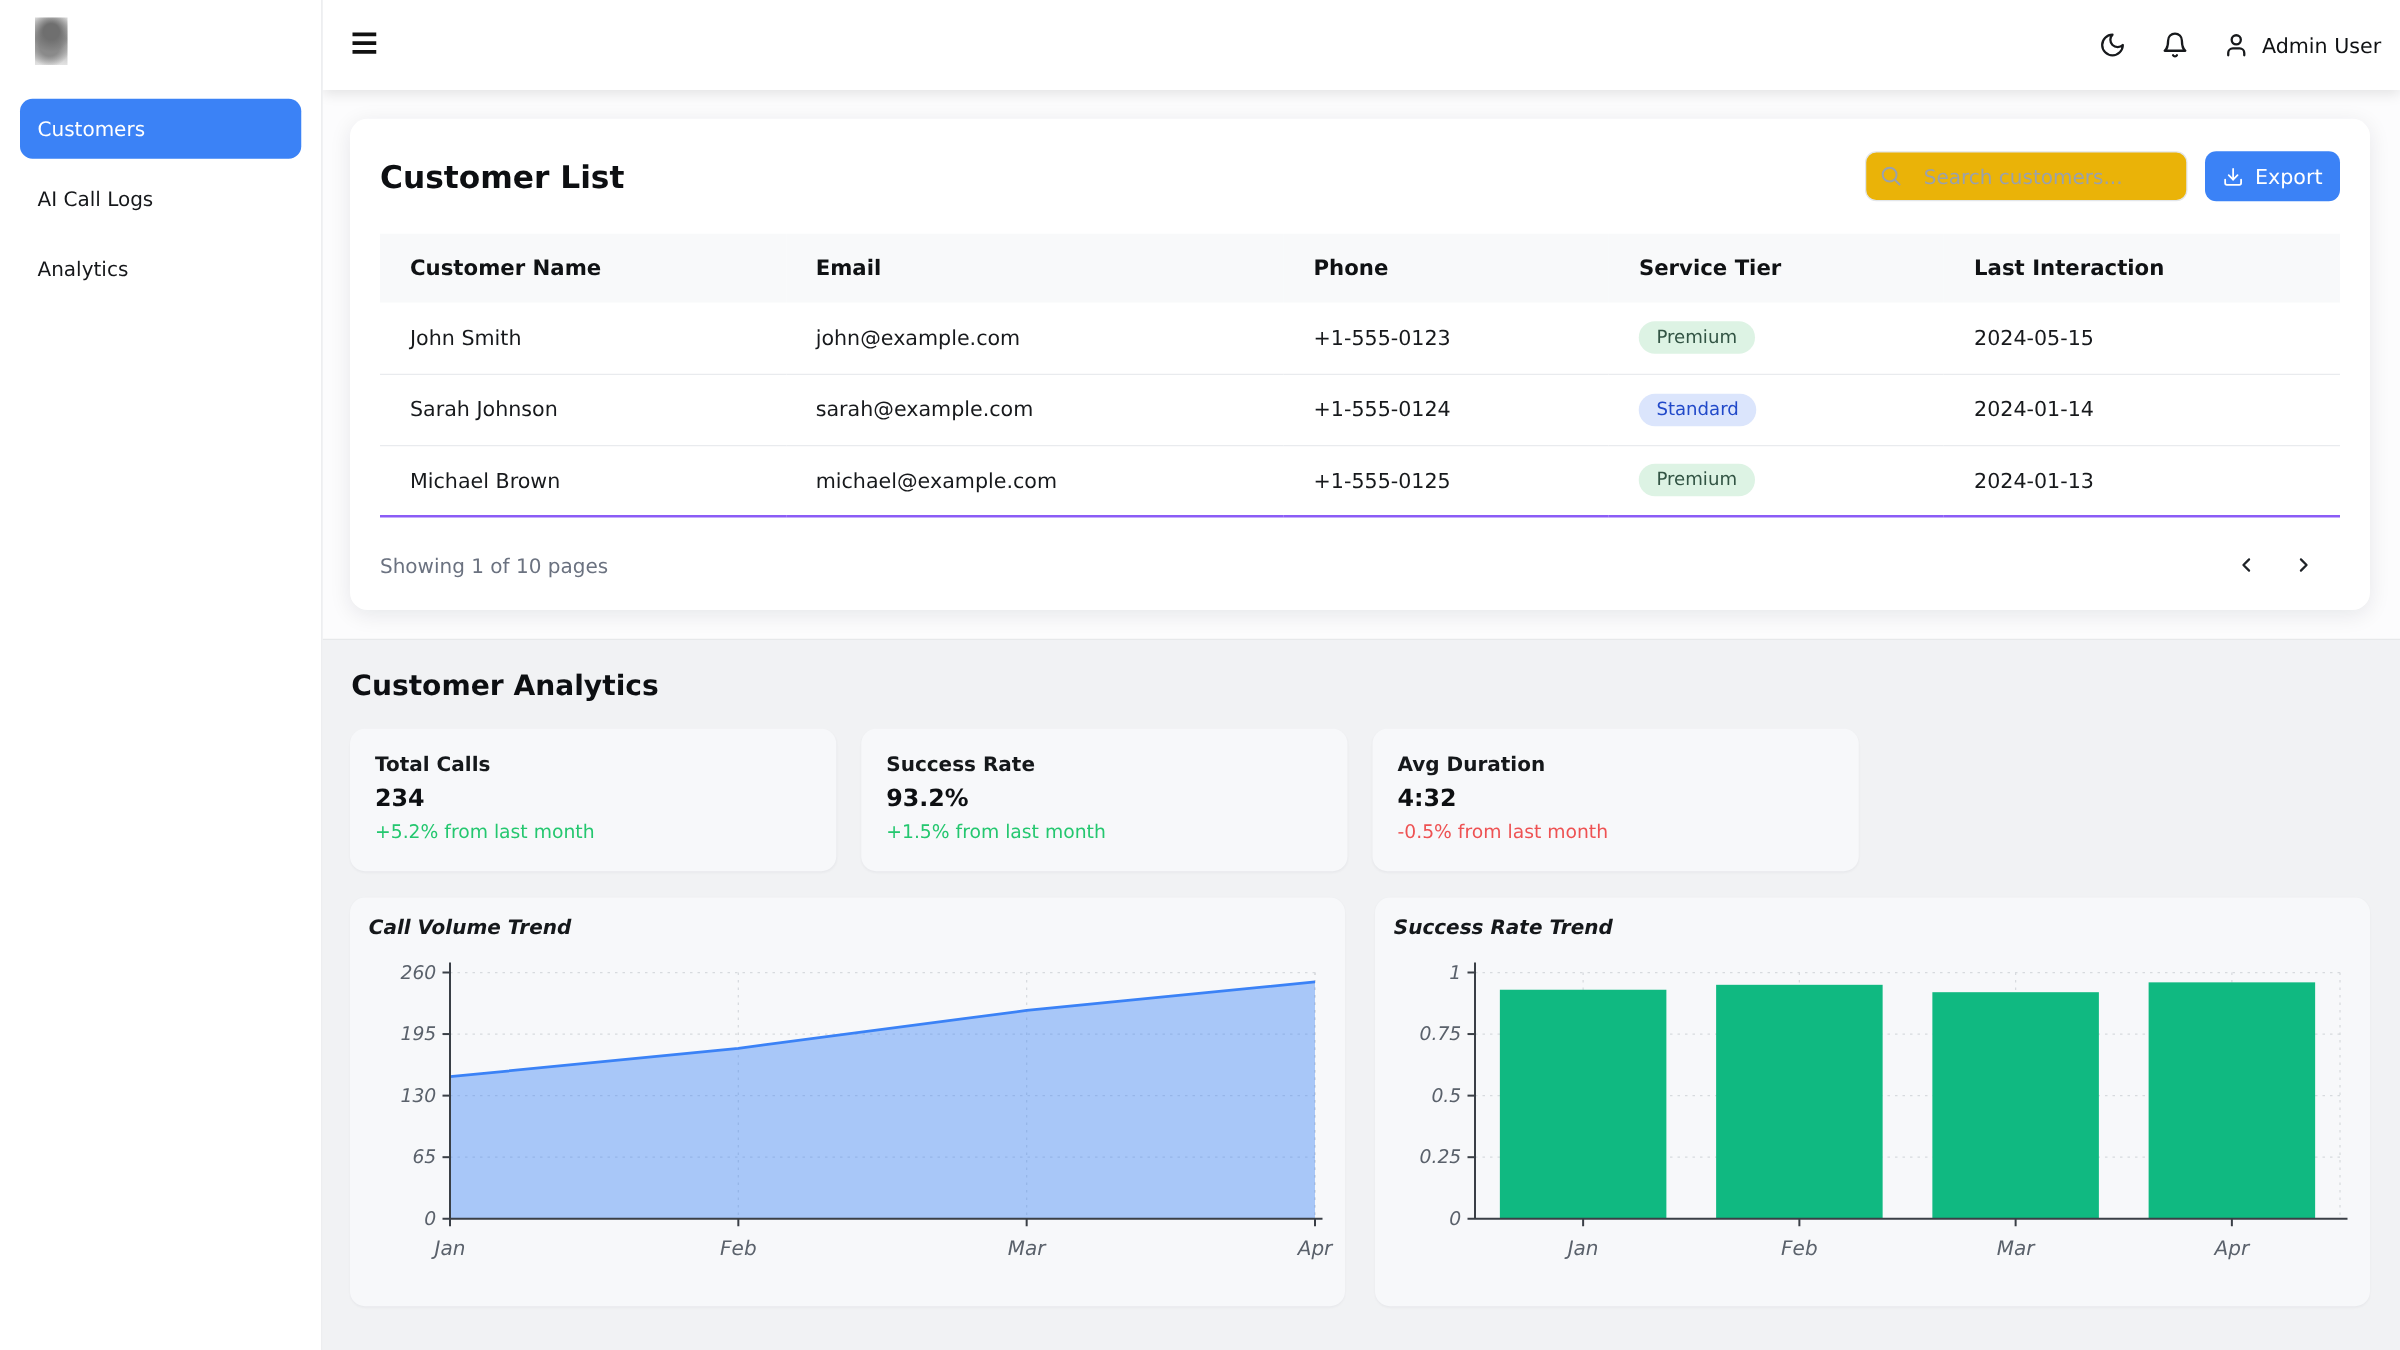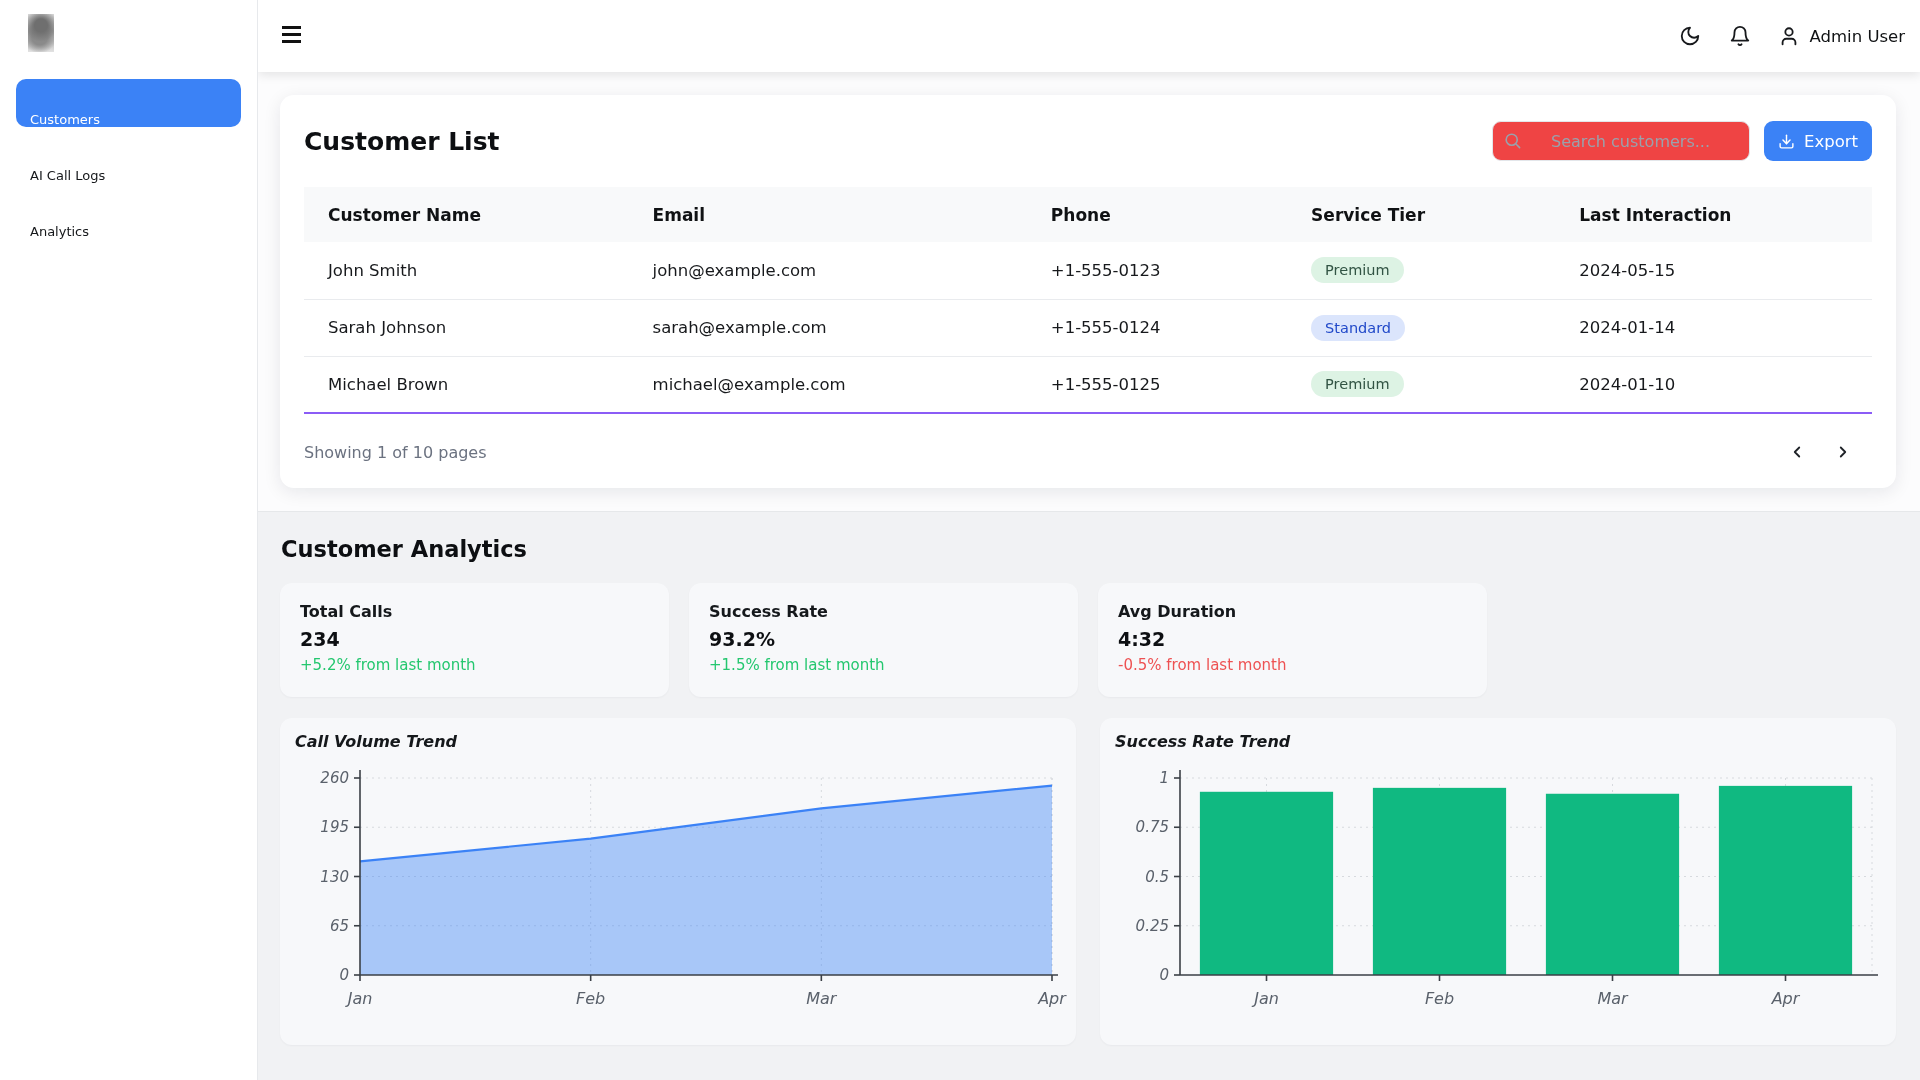--- a/index.html
+++ b/index.html
@@ -8,42 +8,42 @@
 
   
   .sidebar { position:absolute; left:0; top:0; width:258px; height:1080px; background:#ffffff; border-right:1px solid #e7e9ec; z-index:30; }
   .logo { position:absolute; left:28px; top:14px; width:26px; height:38px;
     background:
       radial-gradient(circle at 50% 30%, #6f6f6f 0 22%, rgba(0,0,0,0) 55%),
       radial-gradient(circle at 45% 60%, #8a8a8a 0 30%, rgba(0,0,0,0) 62%),
       linear-gradient(180deg,#d6d6d6,#9c9c9c 45%,#c4c4c4 78%,#e3e3e3);
   }
   .nav { position:absolute; left:0; top:79px; width:100%; }
-  .nav-item { height:48px; margin:0 16px 8px 16px; display:flex; align-items:flex-end; padding-left:14px; border-radius:10px; font-size:13px; color:#15171a; cursor:pointer; }
+  .nav-item { height:48px; margin:0 16px 8px 16px; display:flex; align-items:center; padding-left:14px; border-radius:10px; font-size:16px; color:#15171a; cursor:pointer; }
   .nav-item.active { background:#3b82f6; color:#ffffff; }
 
   
   .topbar { position:absolute; left:258px; top:0; width:1662px; height:72px; background:#ffffff; box-shadow:0 3px 10px rgba(0,0,0,0.10); z-index:20; display:flex; align-items:center; }
   .hamburger { position:absolute; left:24px; top:26px; width:20px; height:20px; cursor:pointer; }
   .hamburger span { display:block; width:19px; height:3px; background:#111; margin-bottom:4px; }
   .topbar-right { position:absolute; right:15px; top:0; height:72px; display:flex; align-items:center; gap:26px; }
   .icon-btn { width:24px; height:24px; cursor:pointer; display:flex; align-items:center; justify-content:center; }
   .user-chip { display:flex; align-items:center; gap:10px; cursor:pointer; }
   .user-chip .name { font-size:16.5px; color:#101214; }
 
   
   .band { position:absolute; left:258px; top:72px; width:1662px; height:440px; background:#fcfcfd; border-bottom:1px solid #e6e8ea; z-index:1; }
 
   
   .card { position:absolute; left:280px; top:95px; width:1616px; height:393px; background:#ffffff; border-radius:14px; box-shadow:0 4px 18px rgba(15,23,42,0.09); z-index:5; }
   .card-header { display:flex; align-items:center; justify-content:space-between; padding:26px 24px 0 24px; }
   .card-title { font-size:25px; font-weight:bold; color:#0d0f12; }
   .header-actions { display:flex; align-items:center; gap:14px; }
   .search-box { position:relative; width:258px; height:40px; }
-  .search-box input { width:100%; height:100%; border:1.5px solid #e3e6ea; border-radius:9px; padding:0 12px 0 58px; font-size:16px; font-family:inherit; color:#30343a; background:#ef4444; outline:none; }
+  .search-box input { width:100%; height:100%; border:1.5px solid #e3e6ea; border-radius:9px; padding:0 12px 0 46px; font-size:16px; font-family:inherit; color:#30343a; background:#eab308; outline:none; }
   .search-box input::placeholder { color:#9aa1ac; }
   .search-box .mag { position:absolute; left:11px; top:10px; }
   .export-btn { height:40px; width:108px; background:#3b82f6; color:#fff; border:none; border-radius:9px; font-size:16.5px; font-family:inherit; display:flex; align-items:center; justify-content:center; gap:9px; cursor:pointer; }
 
   table.customers { width:1568px; margin:26px 24px 0 24px; border-collapse:collapse; table-layout:fixed; }
   .customers thead th { background:#f8f9fa; height:55px; text-align:left; font-size:17px; font-weight:bold; color:#101214; padding-left:24px; }
   .customers tbody td { height:57px; border-bottom:1px solid #e9ebee; font-size:16.5px; color:#17191c; padding-left:24px; }
   .customers tbody tr:last-child td { border-bottom:2px solid #8b5cf6; }
   .badge { display:inline-block; padding:5px 14px; border-radius:999px; font-size:14.5px; }
   .badge-premium { background:#ddf3e4; color:#325444; }
@@ -176,21 +176,21 @@
           <td>sarah@example.com</td>
           <td>+1-555-0124</td>
           <td><span class="badge badge-standard">Standard</span></td>
           <td>2024-01-14</td>
         </tr>
         <tr>
           <td>Michael Brown</td>
           <td>michael@example.com</td>
           <td>+1-555-0125</td>
           <td><span class="badge badge-premium">Premium</span></td>
-          <td>2024-01-10</td>
+          <td>2024-01-13</td>
         </tr>
       </tbody>
     </table>
 
     <div class="card-footer">
       <span class="page-info">Showing 1 of 10 pages</span>
       <div class="pager">
         <button>
           <svg width="18" height="18" viewBox="0 0 24 24">
             <polyline points="15 18 9 12 15 6" fill="none" stroke="#1f2328" stroke-width="2.4" stroke-linecap="round" stroke-linejoin="round"></polyline>

